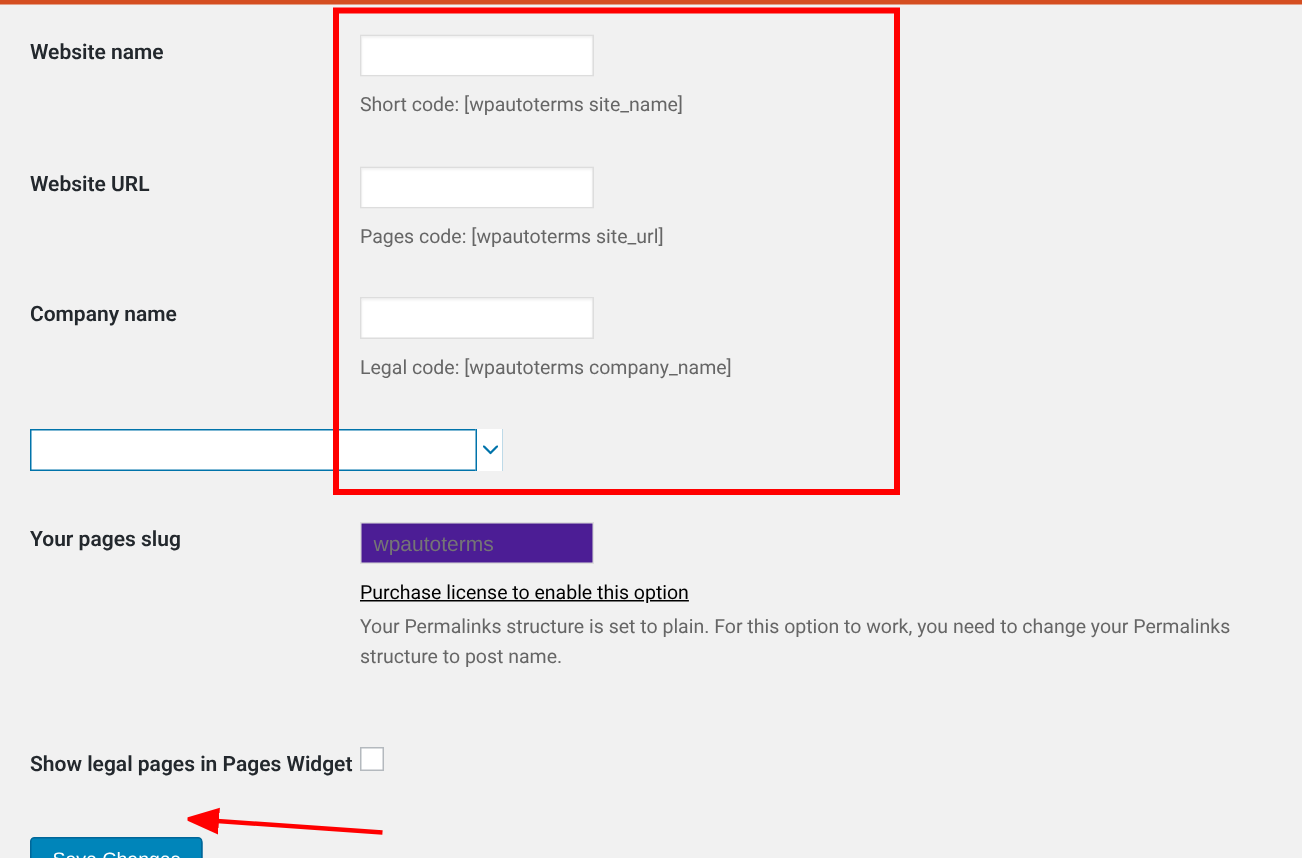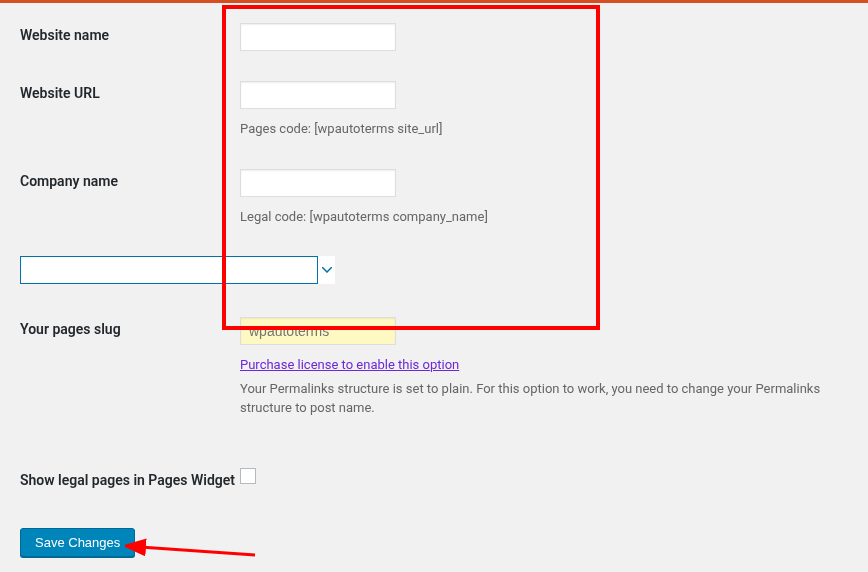--- a/index.html
+++ b/index.html
@@ -40,21 +40,21 @@
     .text-input {
       width: 156px;
       height: 28px;
       border: 1px solid #ddd;
       background: #fff;
       padding: 3px 8px;
       font-size: 14px;
       box-shadow: inset 0 1px 2px rgba(0,0,0,.07);
     }
     .text-input.disabled {
-      background: #fef9c3;
+      background: #4c1d95;
       color: #888;
     }
     .help-text {
       font-size: 13px;
       color: #666;
       margin-top: 10px;
       line-height: 1.5;
     }
     .select-dropdown {
       width: 315px;
@@ -79,21 +79,21 @@
     }
     .select-arrow svg {
       width: 10px;
       height: 6px;
     }
     .select-wrapper {
       position: relative;
       display: inline-block;
     }
     .link-text {
-      color: #6d28d9;
+      color: #000000;
       text-decoration: underline;
       cursor: pointer;
       font-size: 13px;
     }
     .checkbox {
       width: 16px;
       height: 16px;
       border: 1px solid #b4b9be;
       background: #fff;
       display: inline-block;
@@ -143,20 +143,21 @@
     <line x1="130" y1="20" x2="15" y2="12" stroke="#ff0000" stroke-width="3" marker-end="url(#arrowhead)"></line>
   </svg>
 </div>
 
 <div class="form-table">
 
   <div class="form-row">
     <div class="form-label">Website name</div>
     <div class="form-field">
       <input type="text" class="text-input" style="">
+      <div class="help-text">Short code: [wpautoterms site_name]</div>
     </div>
   </div>
 
   <div class="form-row">
     <div class="form-label">Website URL</div>
     <div class="form-field">
       <input type="text" class="text-input" style="">
       <div class="help-text">Pages code: [wpautoterms site_url]</div>
     </div>
   </div>

